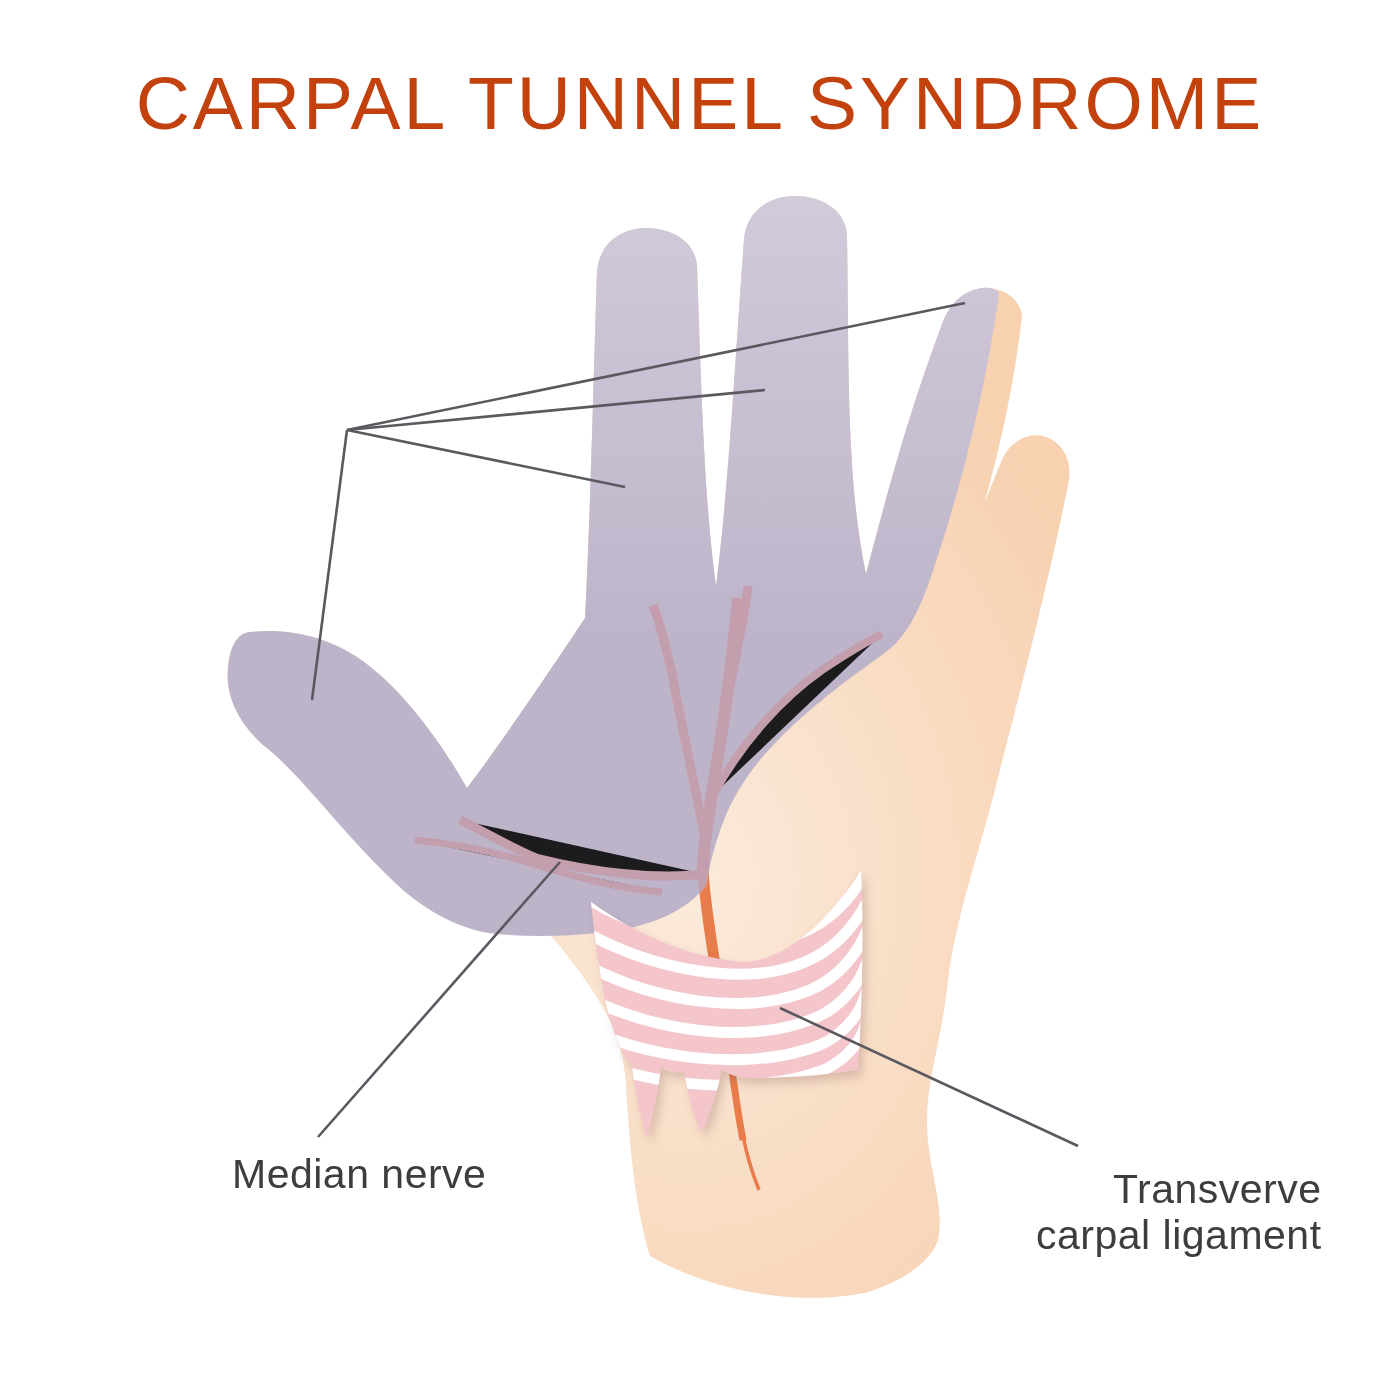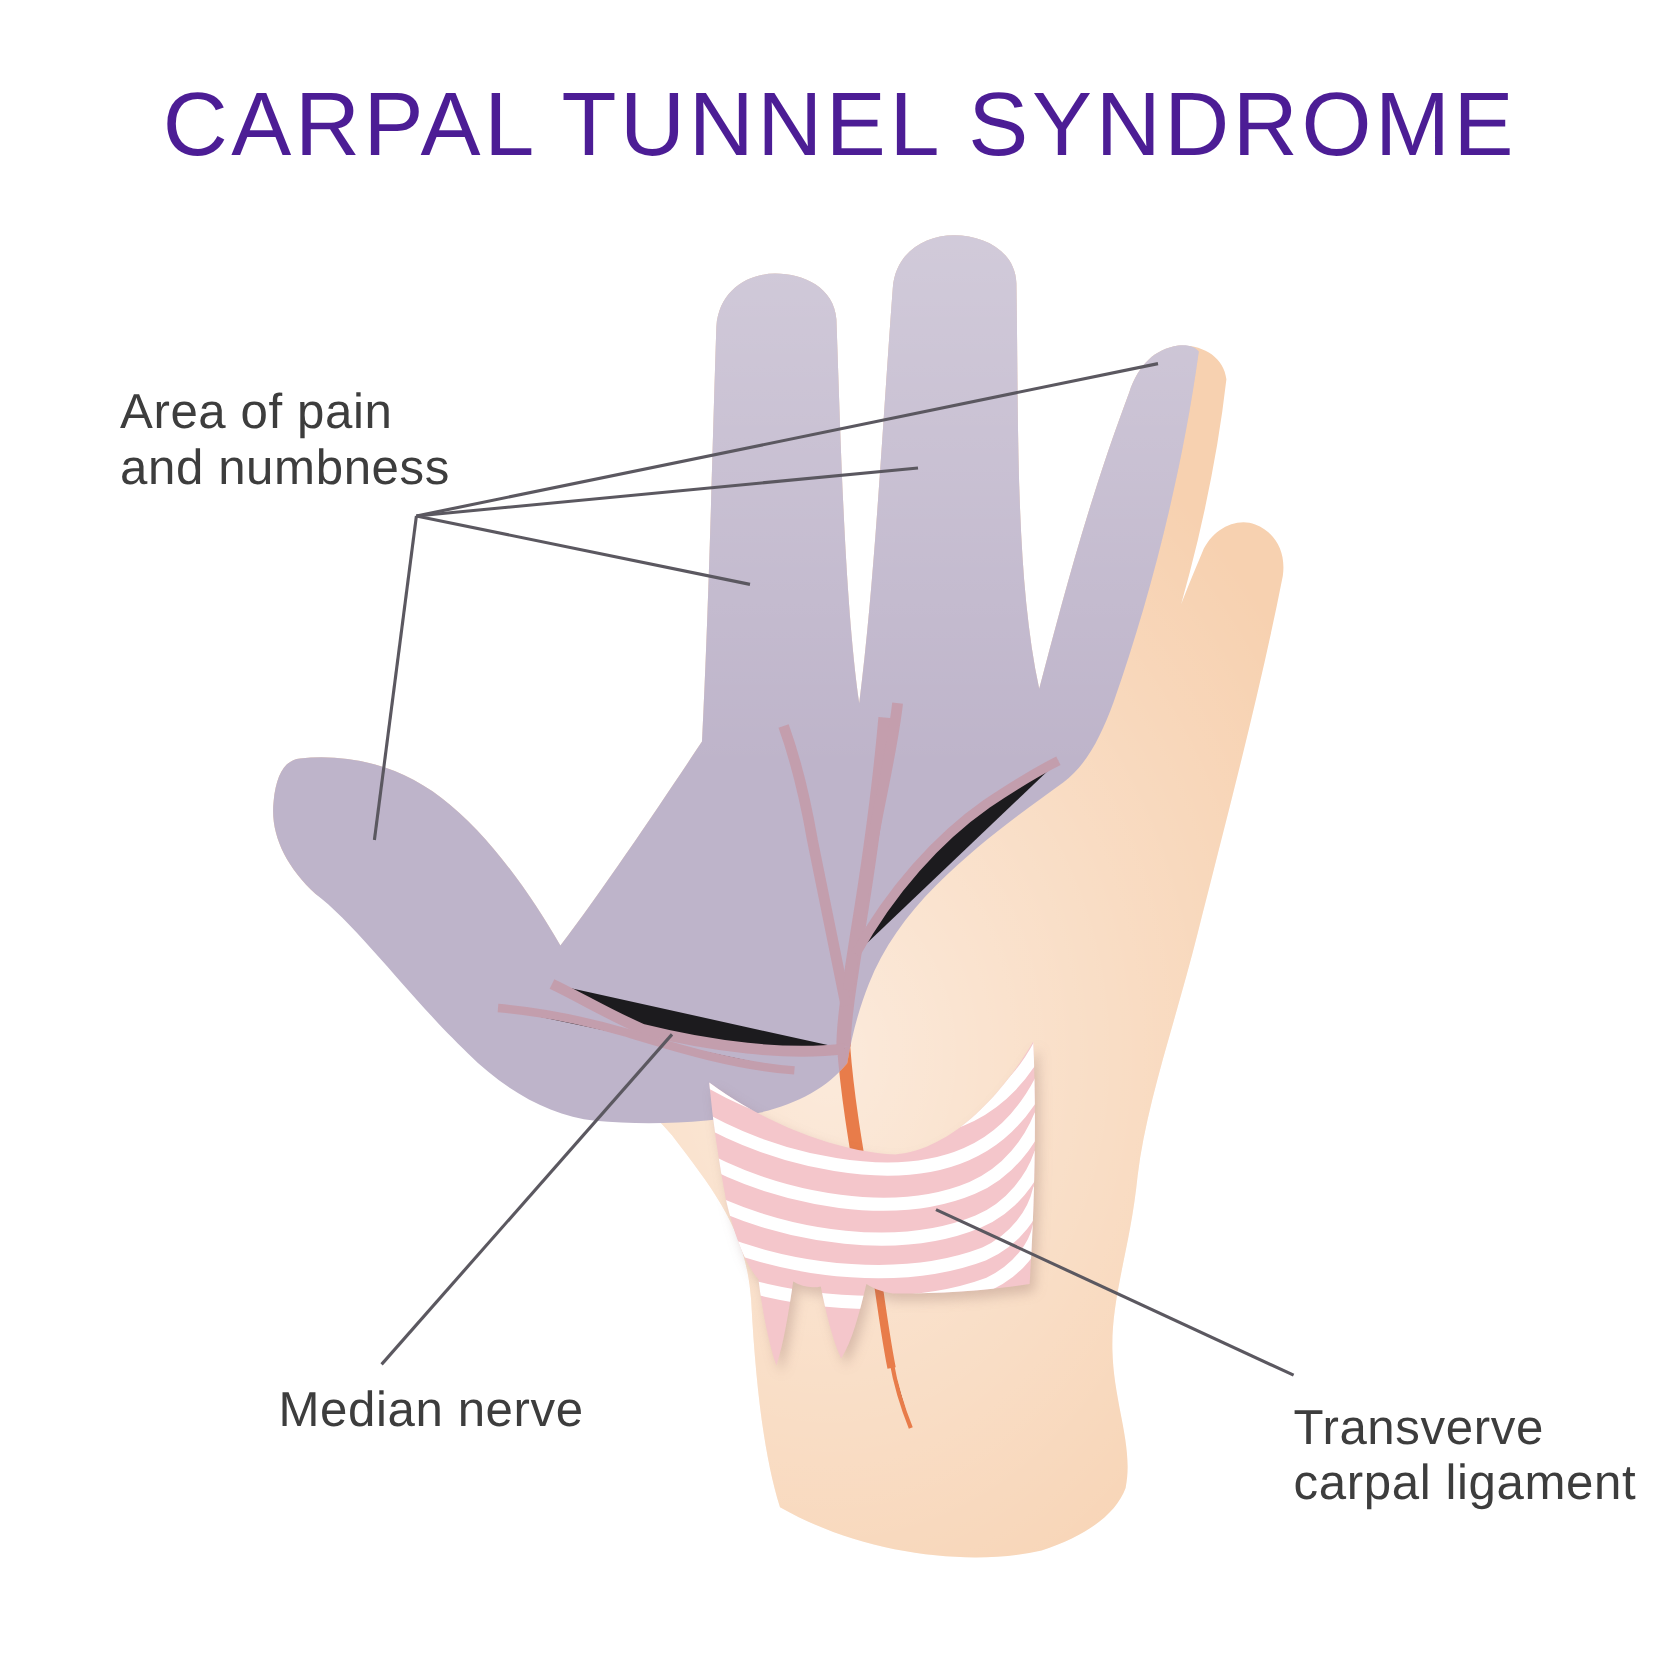--- a/index.html
+++ b/index.html
@@ -3,30 +3,30 @@
 <meta charset="utf-8">
 <style>
   html,body{margin:0;padding:0;background:#fff;}
   .stage{
     position:relative;width:1400px;height:1400px;background:#ffffff;
     overflow:hidden;font-family:"Liberation Sans","DejaVu Sans",sans-serif;
   }
   .title{
     position:absolute;top:60px;left:0;width:1400px;margin:0;
     text-align:center;font-size:75px;font-weight:400;letter-spacing:3px;
-    color:#4c1d95;white-space:nowrap;
+    color:#c2410c;white-space:nowrap;
   }
   svg.hand{position:absolute;left:0;top:0;}
   .label{
     position:absolute;color:#3d3d3d;font-size:41px;line-height:46px;
     letter-spacing:0.5px;white-space:nowrap;
   }
   .label-area{left:100px;top:320px;}
   .label-median{left:232px;top:1151px;}
-  .label-ligament{left:1078px;top:1166px;}
+  .label-ligament{left:1036px;top:1166px;text-align:right;}
   
   .skin-fill{fill:#f7d1b0;}
   .purple-fill{fill:#beb4ca;}
   .ligament-fill{fill:#f4c6cb;}
   .nerve-muted{stroke:#c59aa8;opacity:0.85;}
   .nerve-orange{stroke:#e87c4a;}
   .stripe{fill:none;stroke:#ffffff;stroke-width:11;stroke-linecap:round;}
   .leader{stroke:#5b5860;stroke-width:2.6;fill:none;}
   .lig-shadow{filter:drop-shadow(4px 6px 5px rgba(120,80,80,0.25));}
 </style>
@@ -174,24 +174,20 @@
     <g>
       <path class="leader" d="M 347,430 L 965,303"></path>
       <path class="leader" d="M 347,430 L 765,390"></path>
       <path class="leader" d="M 347,430 L 625,487"></path>
       <path class="leader" d="M 347,430 L 312,700"></path>
       <path class="leader" d="M 318,1137 L 560,862"></path>
       <path class="leader" d="M 780,1008 L 1078,1146"></path>
     </g>
   </svg>
 
-  <div class="label label-area">
-    <div>Area of pain</div>
-    <div>and numbness</div>
-  </div>
 
   <div class="label label-median">Median nerve</div>
 
   <div class="label label-ligament">
     <div>Transverve</div>
     <div>carpal ligament</div>
   </div>
 
 </div>
 

